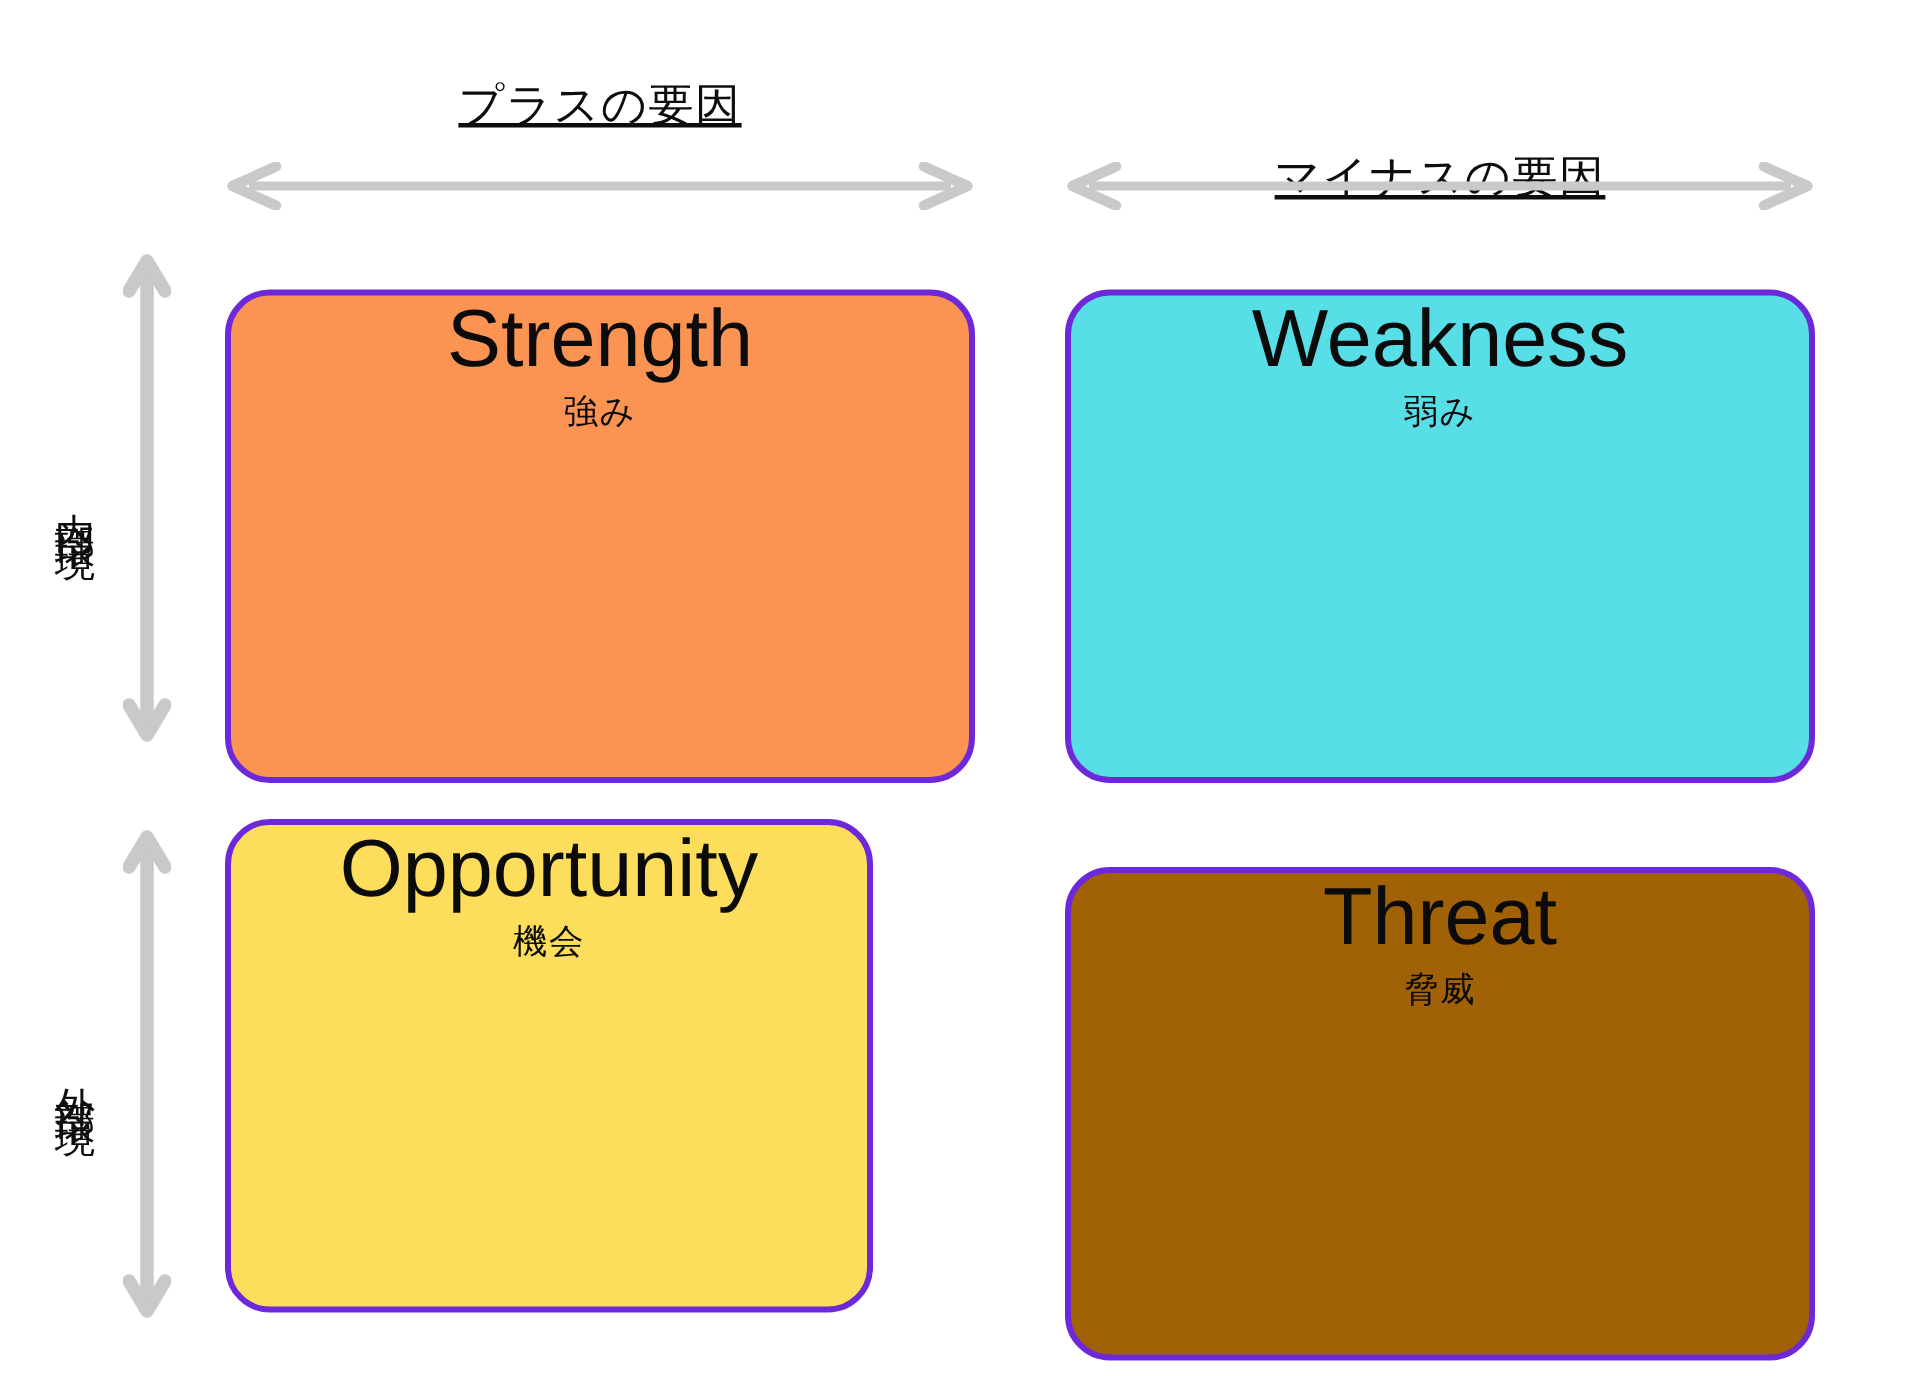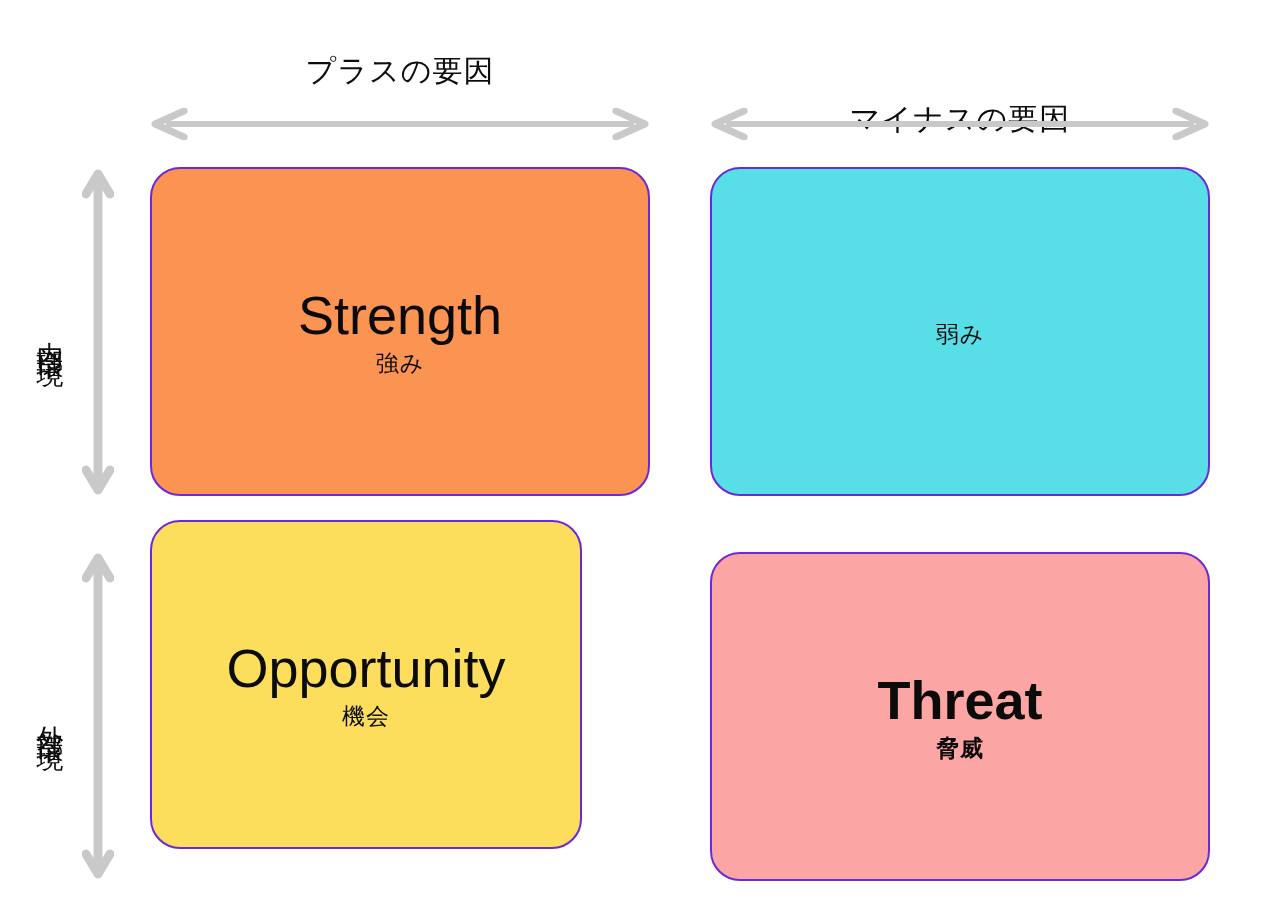--- a/index.html
+++ b/index.html
@@ -24,20 +24,21 @@
   .col-header {
     position: absolute;
     top: 48px;
     height: 46px;
     line-height: 46px;
     text-align: center;
     font-size: 30px;
     color: #0d0d0d;
     letter-spacing: 1px;
     white-space: nowrap;
+    text-decoration: underline;
   }
   .col-header.left  { left: 150px; width: 500px; }
   .col-header.right { left: 710px; width: 500px; margin-top: 48px; }
 
   
   .h-arrow {
     position: absolute;
     top: 108px;
     height: 32px;
   }
@@ -71,26 +72,27 @@
     align-items: center;
     justify-content: center;
   }
   .row-label.internal { top: 168px;  height: 328px; }
   .row-label.external { top: 552px;  height: 328px; }
 
   
   .card {
     position: absolute;
     box-sizing: border-box;
-    border: 2px solid #6d28d9;
+    border: 4px solid #6d28d9;
     border-radius: 30px;
     display: flex;
     flex-direction: column;
     align-items: center;
-    justify-content: center;
+    justify-content: flex-start;
+    margin-top: 26px;
   }
   .card.q-strength    { left: 150px; top: 167px; width: 500px; height: 329px; }
   .card.q-weakness    { left: 710px; top: 167px; width: 500px; height: 329px; }
   .card.q-opportunity { left: 150px; top: 520px; width: 432px; height: 329px; }
   .card.q-threat      { left: 710px; top: 552px; width: 500px; height: 329px; }
 
   .card-title {
     font-size: 54px;
     color: #0b0b0b;
     line-height: 1.08;
@@ -145,26 +147,27 @@
 
   <div class="row-label internal">内部環境</div>
   <div class="row-label external">外部環境</div>
 
   <div class="card q-strength" style="background: rgb(251, 147, 83);">
     <div class="card-title">Strength</div>
     <div class="card-subtitle">強み</div>
   </div>
 
   <div class="card q-weakness" style="background: rgb(87, 222, 230);">
+    <div class="card-title">Weakness</div>
     <div class="card-subtitle">弱み</div>
   </div>
 
   <div class="card q-opportunity" style="background: rgb(252, 221, 92);">
     <div class="card-title">Opportunity</div>
     <div class="card-subtitle">機会</div>
   </div>
 
-  <div class="card q-threat" style="background: #fca5a5; font-weight: bold;">
+  <div class="card q-threat" style="background: #a16207;">
     <div class="card-title">Threat</div>
     <div class="card-subtitle">脅威</div>
   </div>
 
 </div>
 
 </body></html>

